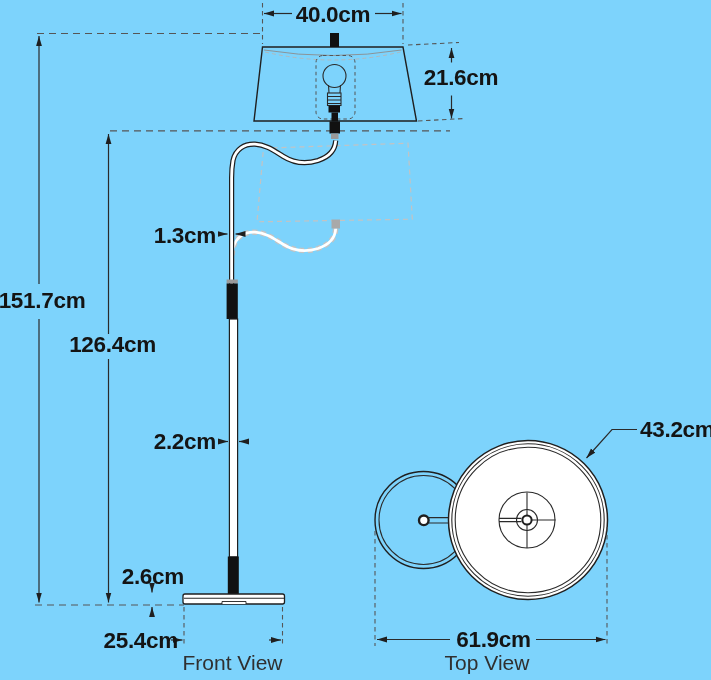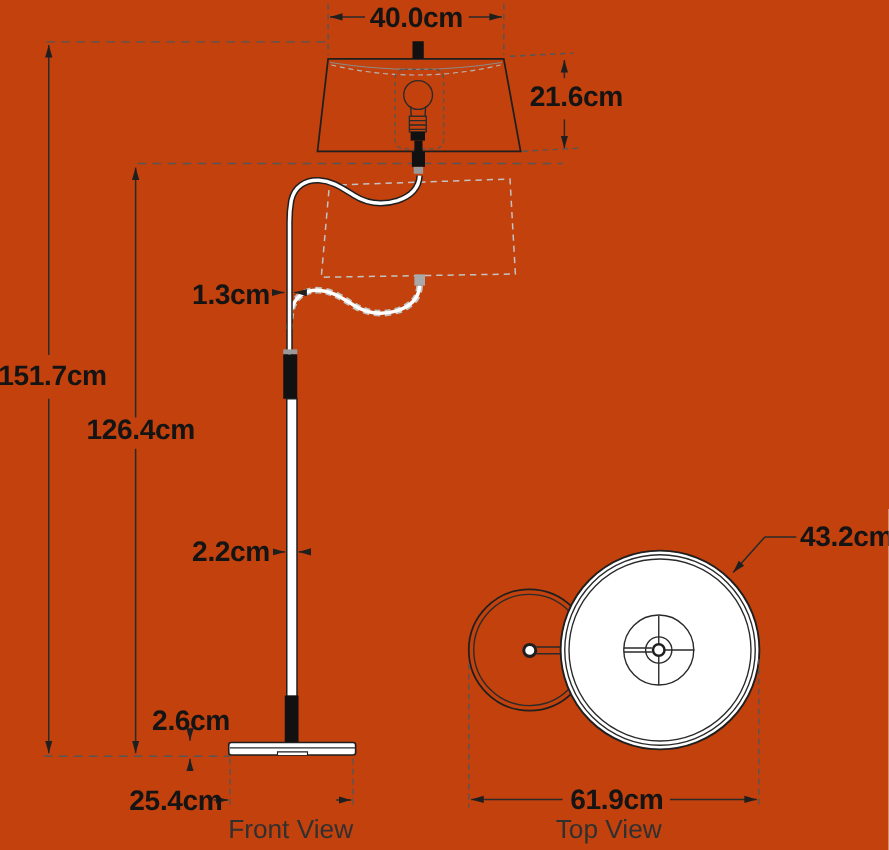--- a/index.html
+++ b/index.html
@@ -1,16 +1,16 @@
 <!DOCTYPE html>
 <html><head>
 <meta charset="utf-8">
 <style>
   html,body{margin:0;padding:0;background:#fff;}
-  .stage{position:relative;width:711px;height:680px;background:#c2410c;overflow:hidden;
+  .stage{position:relative;width:711px;height:680px;background:#7dd3fc;overflow:hidden;
          font-family:"Liberation Sans",sans-serif;}
   svg{position:absolute;left:0;top:0;}
   text.dim{font-family:"Liberation Sans",sans-serif;font-size:22.5px;font-weight:600;
            fill:#141414;letter-spacing:-0.3px;}
   text.view{font-family:"Liberation Sans",sans-serif;font-size:21px;font-weight:400;fill:#303030;}
   .ln{stroke:#1f1f1f;stroke-width:1.4;fill:none;}
   .thin{stroke:#2a2a2a;stroke-width:1.1;fill:none;}
   .dimln{stroke:#2a2a2a;stroke-width:1.2;fill:none;}
   .dash{stroke:#565656;stroke-width:1.15;fill:none;stroke-dasharray:7 5;}
   .dashs{stroke:#565656;stroke-width:1.1;fill:none;stroke-dasharray:4.5 3.5;}

